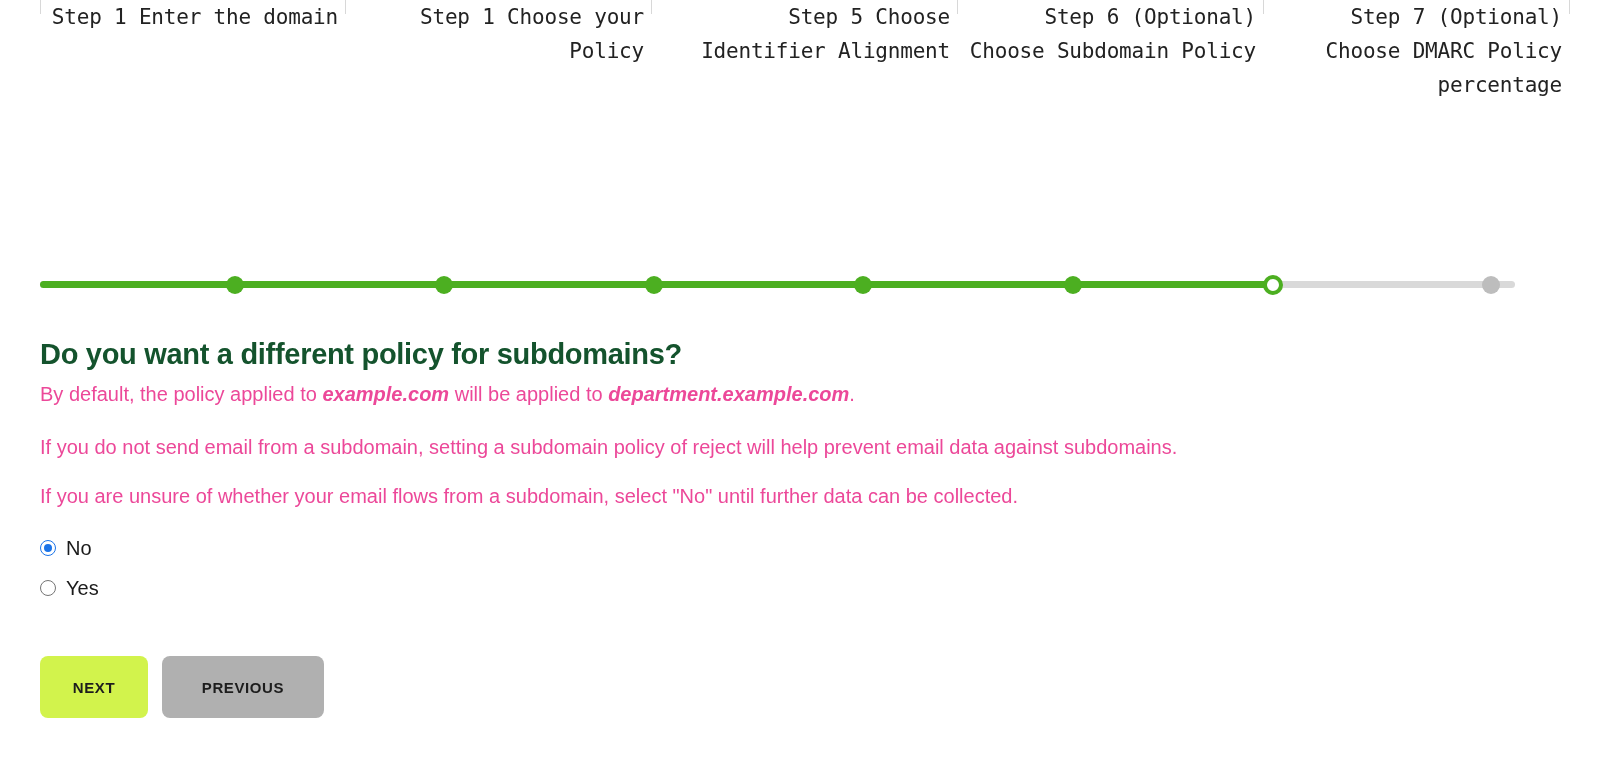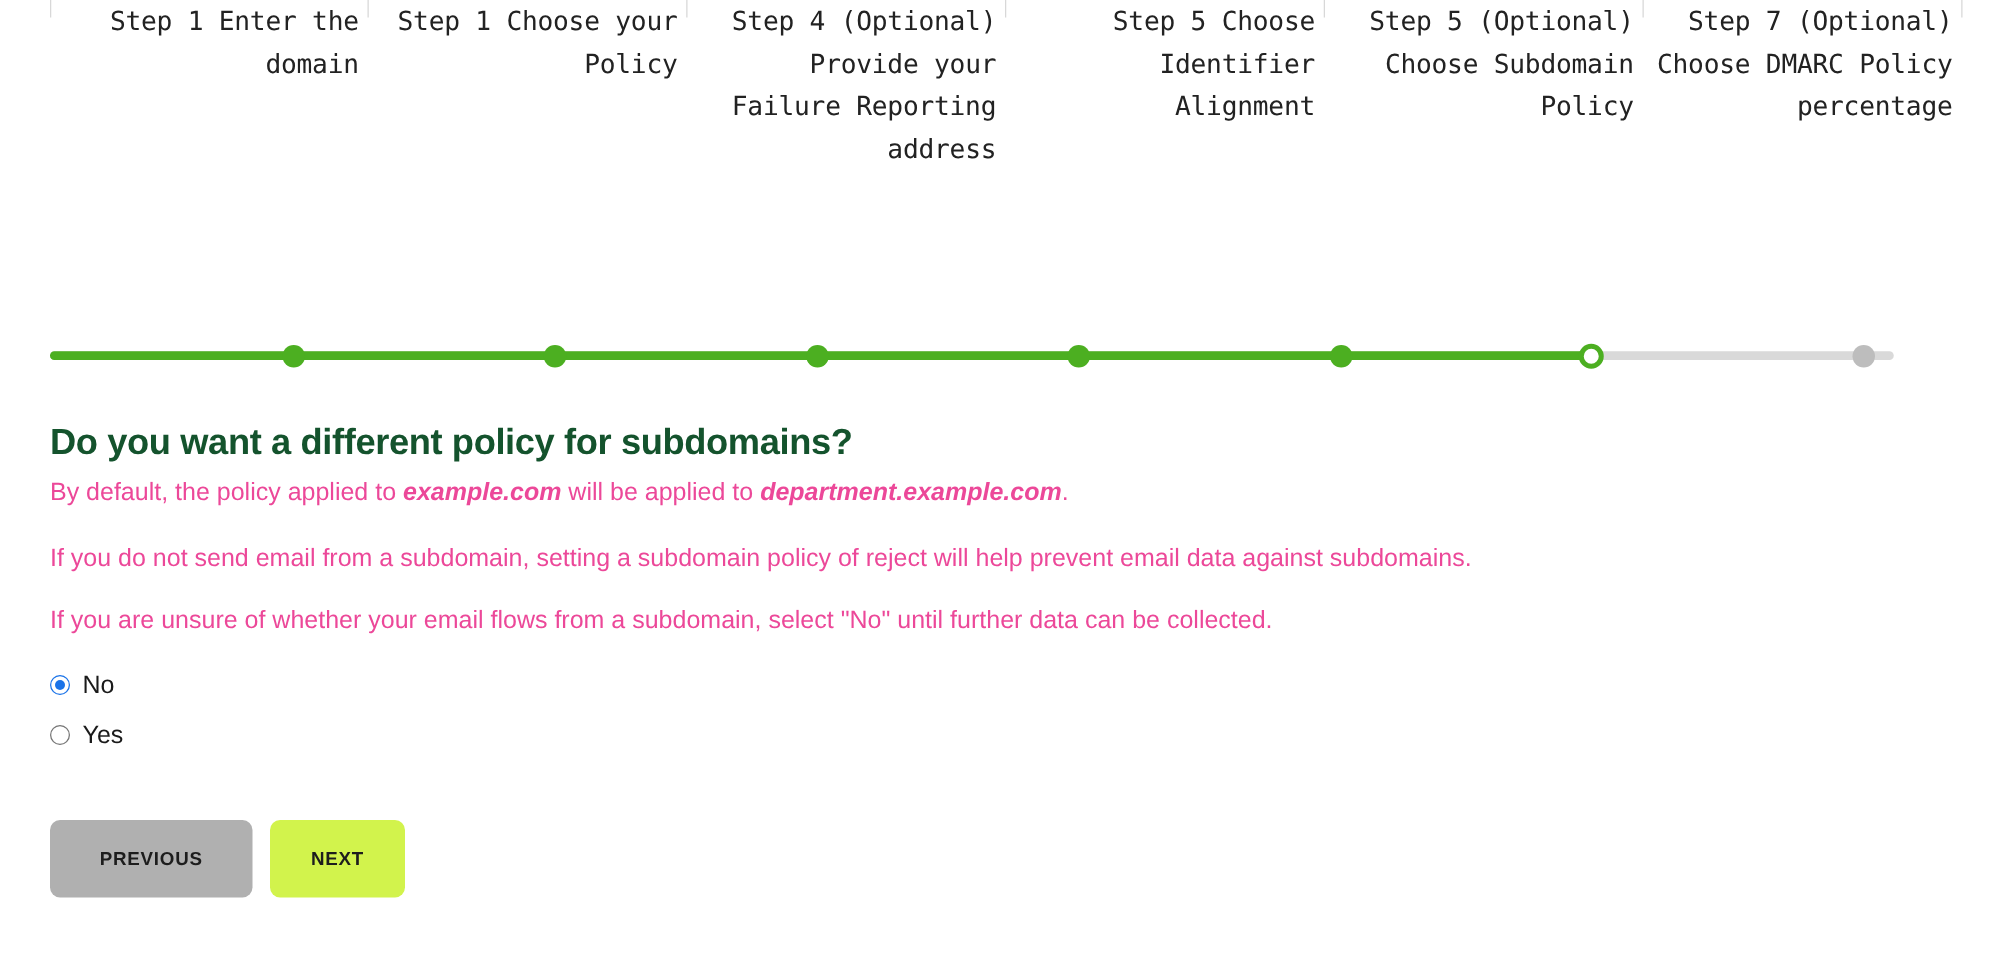--- a/index.html
+++ b/index.html
@@ -229,29 +229,25 @@
         <span class="tick left-tick"></span>
         <span class="tick"></span>
         <span>Step 1 Enter the domain</span>
       </div>
       <div class="step-col">
         <span class="tick"></span>
         <span>Step 1 Choose your Policy</span>
       </div>
       <div class="step-col">
         <span class="tick"></span>
-        <span>Step 4 (Optional) Provide your Failure Reporting address</span>
-      </div>
-      <div class="step-col">
-        <span class="tick"></span>
         <span>Step 5 Choose Identifier Alignment</span>
       </div>
       <div class="step-col">
         <span class="tick"></span>
-        <span>Step 5 (Optional) Choose Subdomain Policy</span>
+        <span>Step 6 (Optional) Choose Subdomain Policy</span>
       </div>
       <div class="step-col">
         <span class="tick"></span>
         <span>Step 7 (Optional) Choose DMARC Policy percentage</span>
       </div>
     </div>
 
     <div class="progress-wrap">
       <div class="progress-track"></div>
       <div class="progress-fill" style="width:84%;"></div>
@@ -281,17 +277,17 @@
       <span class="radio-label">No</span>
     </div>
 
     <div class="radio-row">
       <span class="radio-box"></span>
       <span class="radio-label">Yes</span>
     </div>
   </div>
 
   <div class="buttons">
+    <button class="btn next">NEXT</button>
     <button class="btn prev">PREVIOUS</button>
-    <button class="btn next">NEXT</button>
   </div>
 
 </div>
 
 </body></html>

